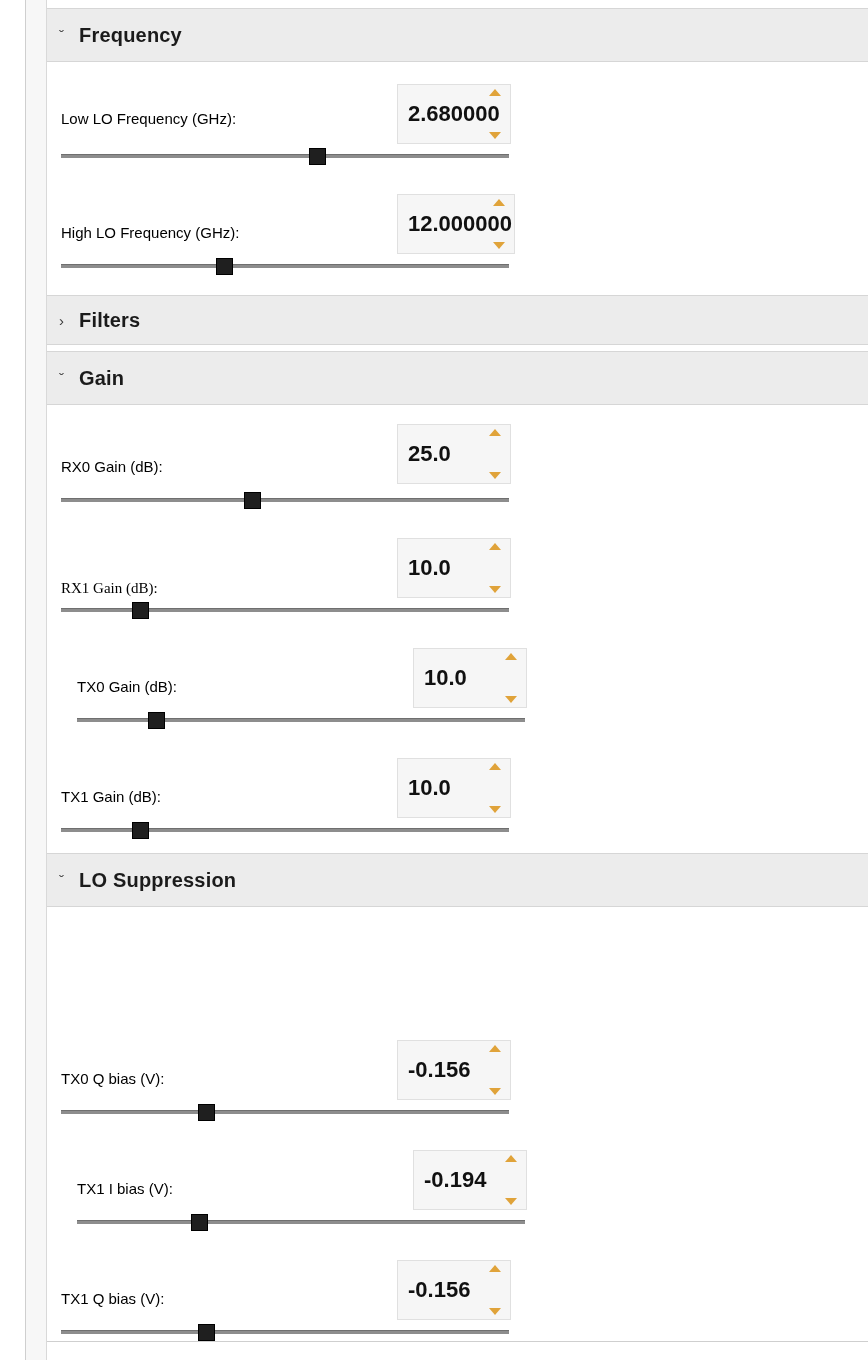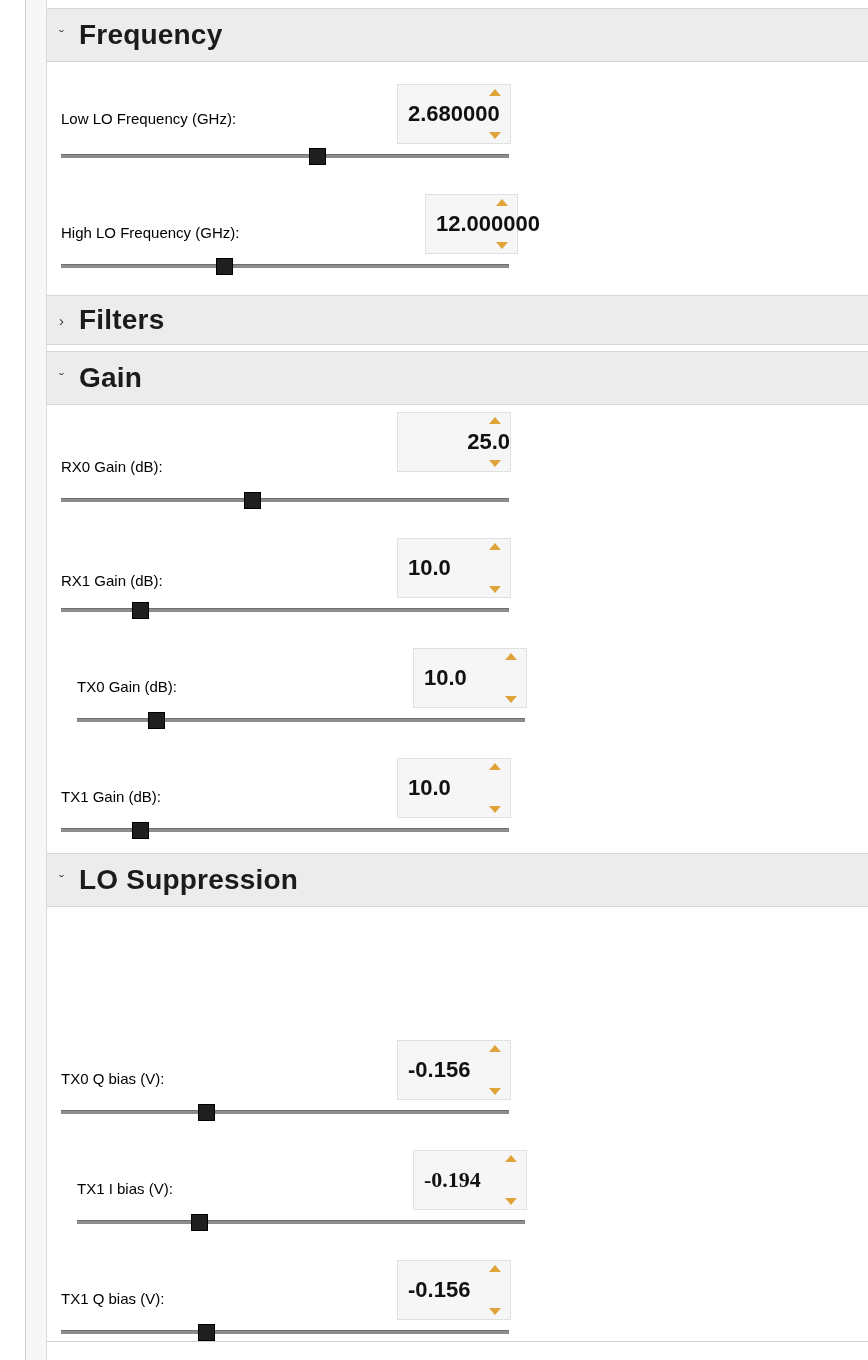--- a/index.html
+++ b/index.html
@@ -59,21 +59,21 @@
     cursor: pointer;
   }
   .section-header .tw {
     width: 20px;
     font-size: 15px;
     color: #3b3b3b;
     display: inline-block;
     line-height: 1;
   }
   .section-header .title {
-    font-size: 28px;
+    font-size: 20px;
     font-weight: bold;
     color: #1b1b1b;
     letter-spacing: 0.2px;
   }
   .section-header.collapsed {
     height: 50px;
   }
 
   
   .ctrl {
@@ -189,21 +189,21 @@
         </span>
       </div>
       <div class="slider" style="top:84px;">
         <div class="track"></div>
         <div class="handle" style="left:248px;"></div>
       </div>
     </div>
 
     <div class="ctrl" style="position:absolute; left:0; top:172px; width:821px; height:106px;">
       <div class="label" style="top:52px;">High LO Frequency (GHz):</div>
-      <div class="spin" style="left:350px; top:22px; width:93px; height:60px;margin-left:28px;">
+      <div class="spin" style="left:350px; top:22px; width:118px; height:60px;">
         <span class="val">12.000000</span>
         <span class="arrows">
           <span class="arrow-up"></span>
           <span class="arrow-dn"></span>
         </span>
       </div>
       <div class="slider" style="top:84px;">
         <div class="track"></div>
         <div class="handle" style="left:155px;"></div>
       </div>
@@ -214,35 +214,35 @@
       <span class="title">Filters</span>
     </div>
 
     <div class="section-header" style="position:absolute; left:0; top:351px; width:821px;">
       <span class="tw">ˇ</span>
       <span class="title">Gain</span>
     </div>
 
     <div class="ctrl" style="position:absolute; left:0; top:406px; width:821px; height:110px;">
       <div class="label" style="top:52px;">RX0 Gain (dB):</div>
-      <div class="spin" style="left:350px; top:6px; width:114px; height:60px;justify-content:flex-end;">
+      <div class="spin" style="left:350px; top:18px; width:114px; height:60px;">
         <span class="val">25.0</span>
         <span class="arrows">
           <span class="arrow-up"></span>
           <span class="arrow-dn"></span>
         </span>
       </div>
       <div class="slider" style="top:84px;">
         <div class="track"></div>
         <div class="handle" style="left:183px;"></div>
       </div>
     </div>
 
     <div class="ctrl" style="position:absolute; left:0; top:516px; width:821px; height:110px;">
-      <div class="label" style="top:56px;">RX1 Gain (dB):</div>
+      <div class="label" style="top:64px;font-family:Liberation Serif, serif;">RX1 Gain (dB):</div>
       <div class="spin" style="left:350px; top:22px; width:114px; height:60px;">
         <span class="val">10.0</span>
         <span class="arrows">
           <span class="arrow-up"></span>
           <span class="arrow-dn"></span>
         </span>
       </div>
       <div class="slider" style="top:84px;">
         <div class="track"></div>
         <div class="handle" style="left:71px;"></div>
@@ -295,21 +295,21 @@
         </span>
       </div>
       <div class="slider" style="top:84px;">
         <div class="track"></div>
         <div class="handle" style="left:137px;"></div>
       </div>
     </div>
 
     <div class="ctrl" style="position:absolute; left:16px; top:1128px; width:821px; height:110px;">
       <div class="label" style="top:52px;">TX1 I bias (V):</div>
-      <div class="spin" style="left:350px; top:22px; width:114px; height:60px;font-family:Liberation Serif, serif;">
+      <div class="spin" style="left:350px; top:22px; width:114px; height:60px;">
         <span class="val">-0.194</span>
         <span class="arrows">
           <span class="arrow-up"></span>
           <span class="arrow-dn"></span>
         </span>
       </div>
       <div class="slider" style="top:84px;">
         <div class="track"></div>
         <div class="handle" style="left:114px;"></div>
       </div>

